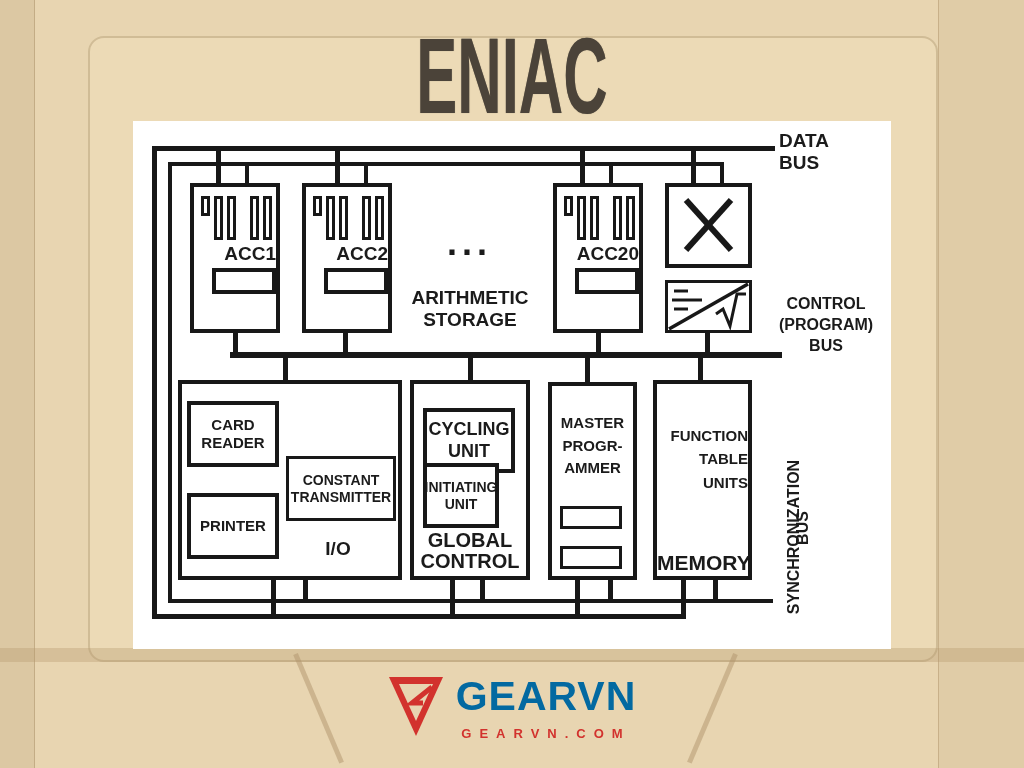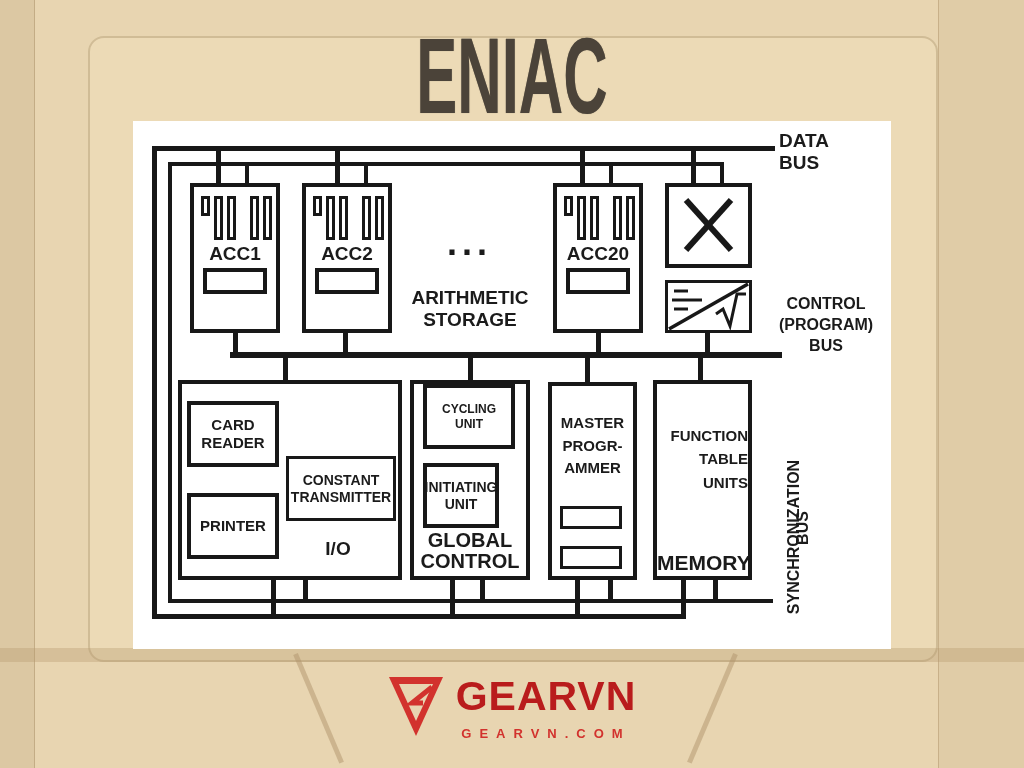--- a/index.html
+++ b/index.html
@@ -5,21 +5,21 @@
   html,body{margin:0;padding:0;}
   .stage{position:relative;width:1024px;height:768px;background:#e8d5b1;overflow:hidden;
          font-family:"Liberation Sans", sans-serif;}
   .abs{position:absolute;}
   .ln{position:absolute;background:#181818;}
   .blk{position:absolute;background:#fff;border:4px solid #181818;box-sizing:border-box;}
   .lbl{position:absolute;font-weight:bold;color:#1b1b1b;white-space:pre-line;line-height:1.15;}
   .inbox{position:absolute;background:#fff;border:4px solid #181818;box-sizing:border-box;
          display:flex;align-items:center;justify-content:center;font-weight:bold;color:#1b1b1b;
          white-space:pre-line;text-align:center;line-height:1.18;}
-  .acc{display:flex;flex-direction:column;align-items:center;}
+  .acc{display:flex;flex-direction:column;align-items:flex-end;}
   .cardicon{align-self:flex-start;margin:9px 0 0 7px;display:flex;align-items:flex-start;gap:4px;}
   .csq{width:9px;height:20px;border:3px solid #181818;box-sizing:border-box;background:#fff;}
   .cbar{width:9px;height:44px;border:3px solid #181818;box-sizing:border-box;background:#fff;}
   .cgap{width:6px;}
   .acclabel{font-weight:bold;font-size:19px;color:#1b1b1b;margin-top:3px;}
   .accslot{width:64px;height:26px;border:4px solid #181818;box-sizing:border-box;margin-top:3px;background:#fff;}
   .rot{transform:rotate(-90deg);}
   .title-wrap{position:absolute;left:0;top:14px;width:1024px;text-align:center;}
   .title-txt{display:inline-block;font-size:106px;font-weight:900;color:#4b4339;
              letter-spacing:0px;transform:scale(0.58,1.02);transform-origin:center top;
@@ -157,21 +157,21 @@
     <div class="blk" style="left:45px;top:259px;width:224px;height:200px;">
       <div class="inbox" style="left:5px;top:17px;width:92px;height:66px;font-size:15px;">CARD
 READER</div>
       <div class="inbox" style="left:104px;top:72px;width:110px;height:65px;border-width:3px;font-size:14px;">CONSTANT
 TRANSMITTER</div>
       <div class="inbox" style="left:5px;top:109px;width:92px;height:66px;font-size:15px;">PRINTER</div>
       <div class="lbl" style="left:121px;top:154px;width:70px;text-align:center;font-size:19px;">I/O</div>
     </div>
 
     <div class="blk" style="left:277px;top:259px;width:120px;height:200px;">
-      <div class="inbox" style="left:9px;top:0;width:92px;height:65px;font-size:12px;">CYCLING
+      <div class="inbox" style="left:9px;top:24px;width:92px;height:65px;font-size:18px;">CYCLING
 UNIT</div>
       <div class="inbox" style="left:9px;top:79px;width:76px;height:65px;font-size:14px;">INITIATING
 UNIT</div>
       <div class="lbl" style="left:0;bottom:4px;width:112px;text-align:center;font-size:20px;line-height:1.05;">GLOBAL
 CONTROL</div>
     </div>
 
     <div class="blk" style="left:415px;top:261px;width:89px;height:198px;">
       <div class="lbl" style="left:0;top:26px;width:81px;text-align:center;font-size:15px;line-height:1.5;">MASTER
 PROGR-
@@ -197,19 +197,19 @@
   </div>
 
   <div class="footer">
     <div class="brandrow">
       <svg width="56" height="62" viewBox="0 0 56 62">
         <polygon points="1,1 55,1 28,60" fill="#d2322d"></polygon>
         <polygon points="11,8 45,8 28,45" fill="#e8d5b1"></polygon>
         <polyline points="44,11 24,27 35,27" fill="none" stroke="#d2322d" stroke-width="5"></polyline>
       </svg>
       <div class="brandcol">
-        <div class="brandname" style="color:#b91c1c;">GEARVN</div>
+        <div class="brandname" style="color:#0369a1;">GEARVN</div>
         <div class="brandsite" style="color:#d2322d;">GEARVN.COM</div>
       </div>
     </div>
   </div>
 
 </div>
 
 </body></html>

